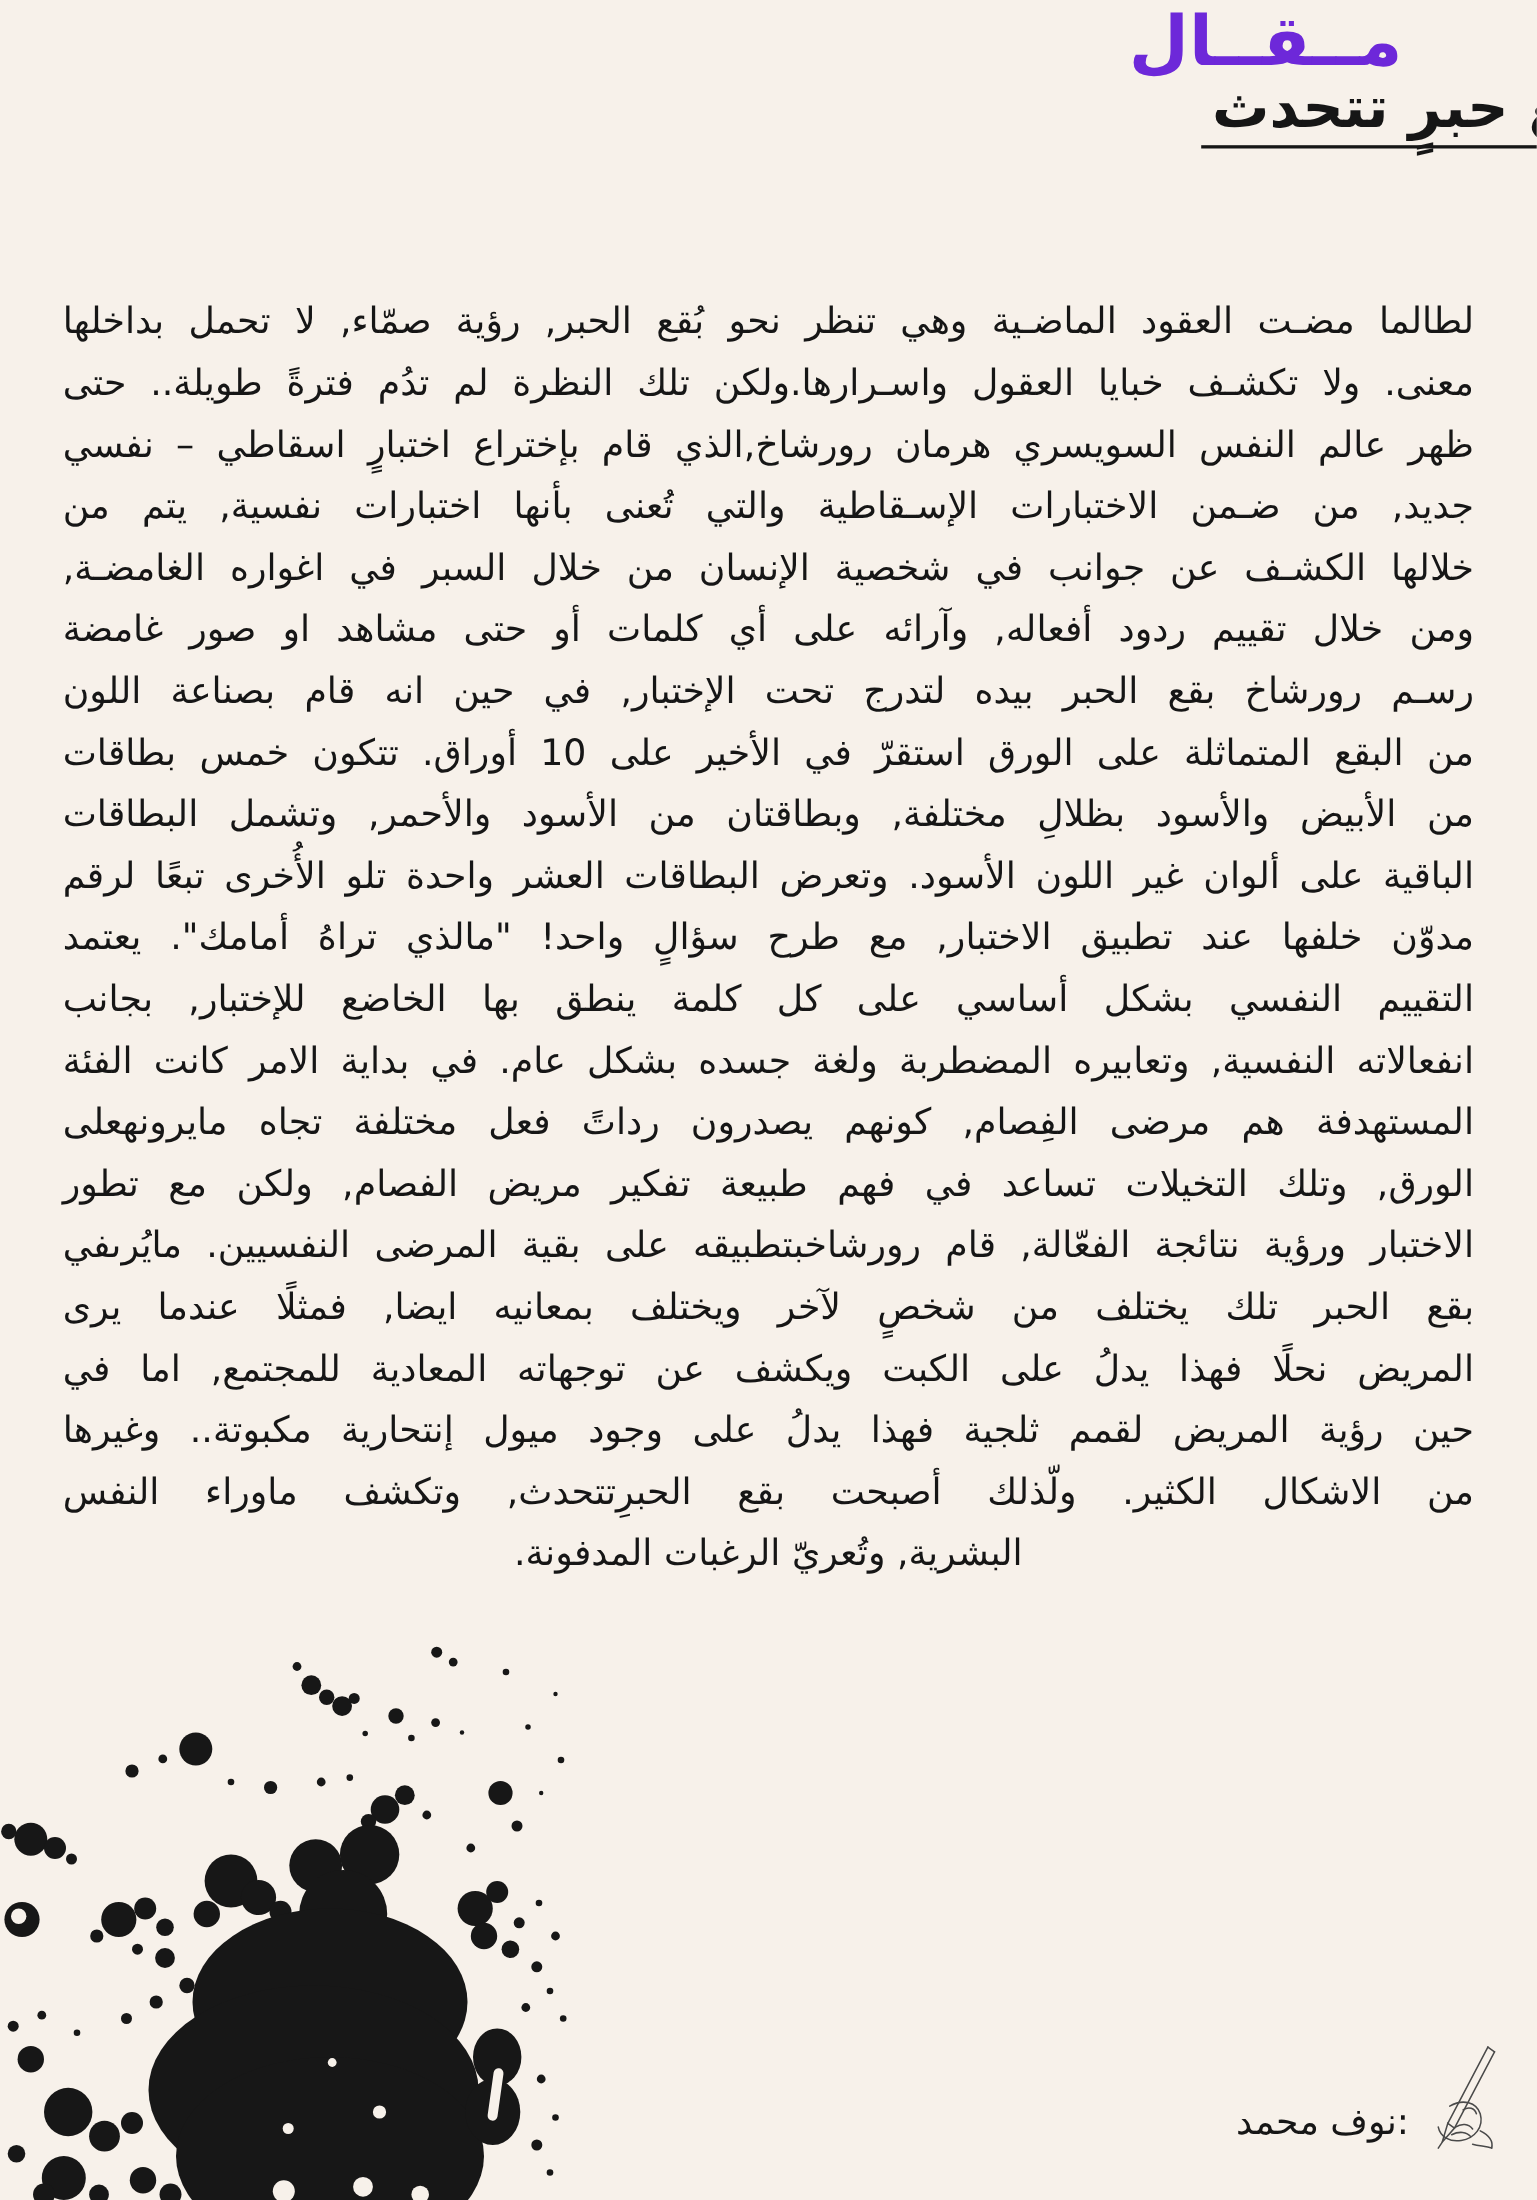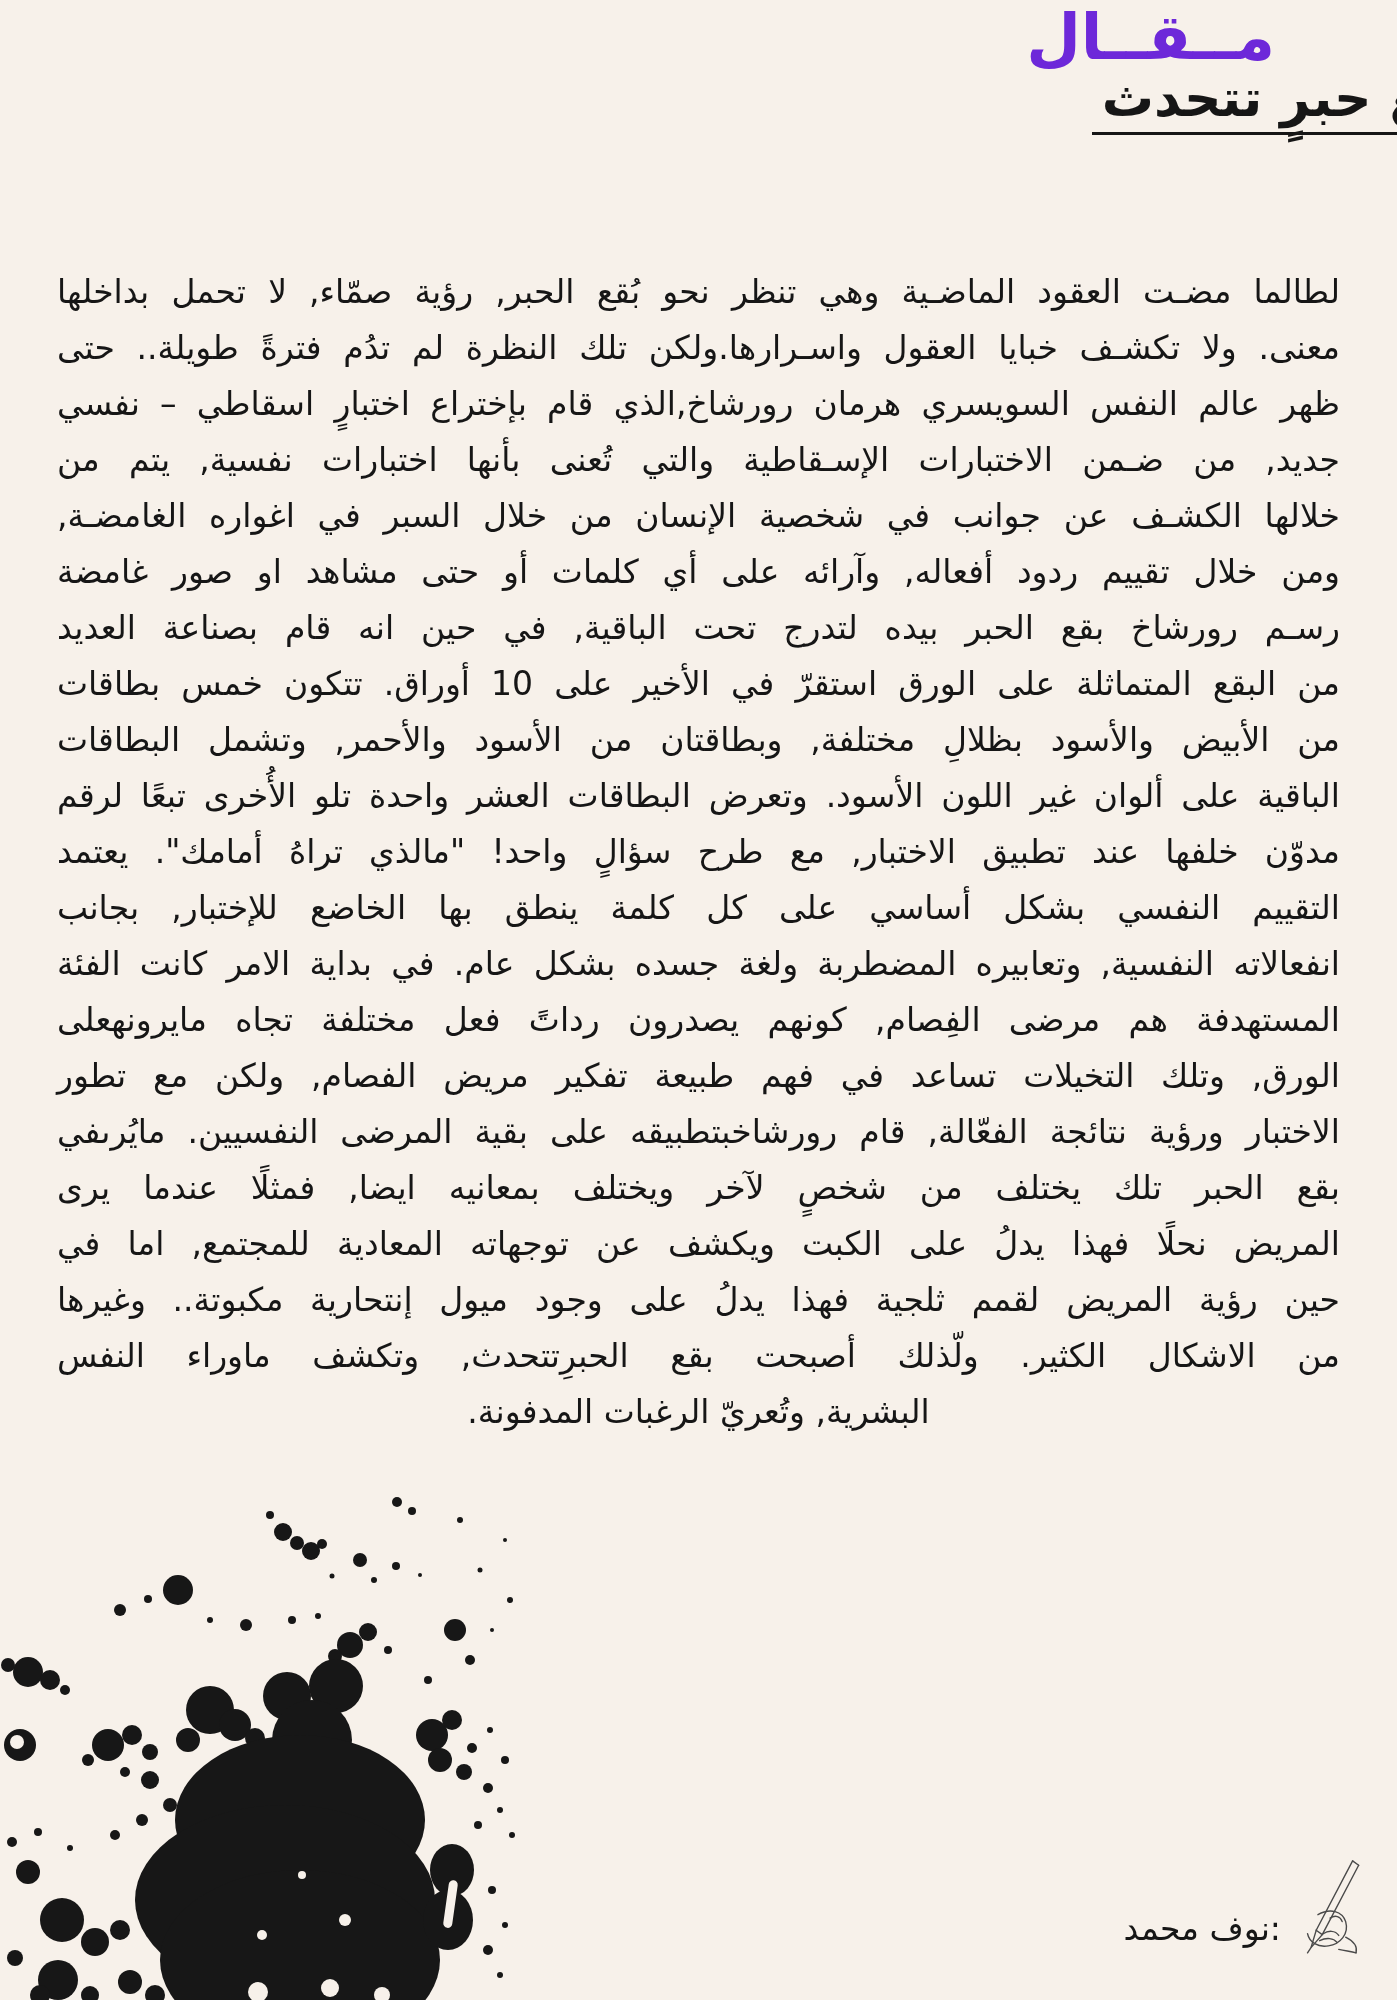--- a/index.html
+++ b/index.html
@@ -45,21 +45,21 @@
   <span class="title">بقعُ حبرٍ تتحدث</span>
 </div>
 
 <div class="article-body">
     <div class="body-line">لطالما مضـت العقود الماضـية وهي تنظر نحو بُقع الحبر, رؤية صمّاء, لا تحمل بداخلها</div>
     <div class="body-line">معنى. ولا تكشـف خبايا العقول واسـرارها.ولكن تلك النظرة لم تدُم فترةً طويلة.. حتى</div>
     <div class="body-line">ظهر عالم النفس السويسري هرمان رورشاخ,الذي قام بإختراع اختبارٍ اسقاطي – نفسي</div>
     <div class="body-line">جديد, من ضـمن الاختبارات الإسـقاطية والتي تُعنى بأنها اختبارات نفسية, يتم من</div>
     <div class="body-line">خلالها الكشـف عن جوانب في شخصية الإنسان من خلال السبر في اغواره الغامضـة,</div>
     <div class="body-line">ومن خلال تقييم ردود أفعاله, وآرائه على أي كلمات أو حتى مشاهد او صور غامضة</div>
-    <div class="body-line">رسـم رورشاخ بقع الحبر بيده لتدرج تحت الباقية, في حين انه قام بصناعة العديد</div>
+    <div class="body-line">رسـم رورشاخ بقع الحبر بيده لتدرج تحت الإختبار, في حين انه قام بصناعة اللون</div>
     <div class="body-line">من البقع المتماثلة على الورق استقرّ في الأخير على 10 أوراق. تتكون خمس بطاقات</div>
     <div class="body-line">من الأبيض والأسود بظلالِ مختلفة, وبطاقتان من الأسود والأحمر, وتشمل البطاقات</div>
     <div class="body-line">الباقية على ألوان غير اللون الأسود. وتعرض البطاقات العشر واحدة تلو الأُخرى تبعًا لرقم</div>
     <div class="body-line">مدوّن خلفها عند تطبيق الاختبار, مع طرح سؤالٍ واحد! "مالذي تراهُ أمامك". يعتمد</div>
     <div class="body-line">التقييم النفسي بشكل أساسي على كل كلمة ينطق بها الخاضع للإختبار, بجانب</div>
     <div class="body-line">انفعالاته النفسية, وتعابيره المضطربة ولغة جسده بشكل عام. في بداية الامر كانت الفئة</div>
     <div class="body-line">المستهدفة هم مرضى الفِصام, كونهم يصدرون رداتً فعل مختلفة تجاه مايرونهعلى</div>
     <div class="body-line">الورق, وتلك التخيلات تساعد في فهم طبيعة تفكير مريض الفصام, ولكن مع تطور</div>
     <div class="body-line">الاختبار ورؤية نتائجة الفعّالة, قام رورشاخبتطبيقه على بقية المرضى النفسيين. مايُرىفي</div>
     <div class="body-line">بقع الحبر تلك يختلف من شخصٍ لآخر ويختلف بمعانيه ايضا, فمثلًا عندما يرى</div>

